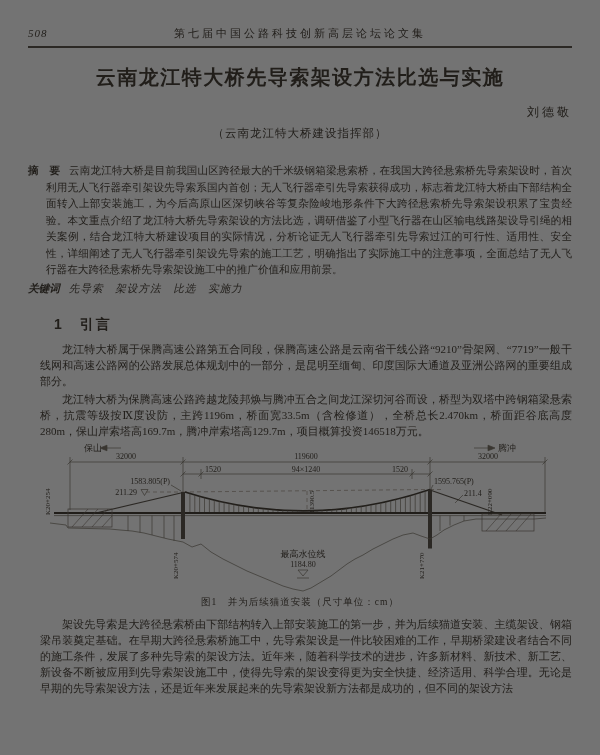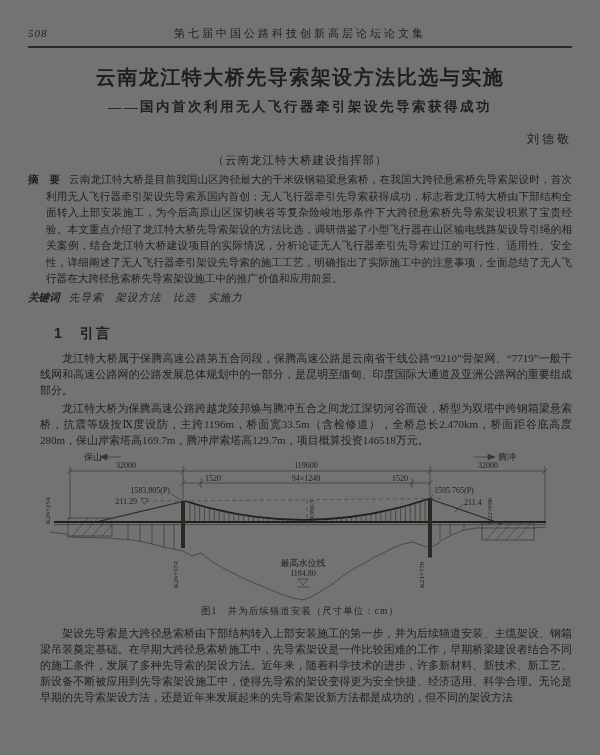--- a/index.html
+++ b/index.html
@@ -13,21 +13,21 @@
   .hdr{display:flex;align-items:baseline;border-bottom:2px solid #2b2824;padding-bottom:5px;font-size:11px;}
   .hdr .pnum{width:72px;font-style:italic;letter-spacing:1px;}
   .hdr .htitle{flex:1;text-align:center;letter-spacing:3px;}
   .hdr .hspacer{width:72px;}
   
   .title{margin-top:17px;text-align:center;font-size:20px;font-weight:bold;letter-spacing:1.5px;line-height:24px;}
   .subtitle{margin-top:9px;text-align:center;font-size:13.5px;font-weight:bold;letter-spacing:2.5px;}
   .author{margin-top:15px;text-align:right;font-size:12px;letter-spacing:3px;}
   .affil{margin-top:5px;text-align:center;font-size:11.5px;letter-spacing:1px;}
   
-  .abstract{margin-top:4px;font-size:10.6px;line-height:16.5px;text-align:justify;padding-left:18px;}
+  .abstract{margin-top:22px;font-size:10.6px;line-height:16.5px;text-align:justify;padding-left:18px;}
   .abstract .lab,.kw .lab{font-weight:bold;margin-left:-18px;margin-right:9px;}
   .kw{margin-top:3px;font-size:10.6px;padding-left:18px;font-style:italic;}
   .kw .val{letter-spacing:1px;}
   
   .sech{margin-top:20px;font-family:"Liberation Sans","DejaVu Sans",sans-serif;
         font-weight:bold;font-size:14px;letter-spacing:2px;padding-left:26px;}
   p.body{margin:7px 0 0 12px;font-size:11px;line-height:16px;text-align:justify;text-indent:2em;}
   p.body.cont{margin-top:2px;}
   
   .figure{margin-top:4px;}
@@ -50,21 +50,20 @@
 
 <div class="page">
 
   <div class="hdr">
     <span class="pnum">508</span>
     <span class="htitle">第七届中国公路科技创新高层论坛论文集</span>
     <span class="hspacer"></span>
   </div>
 
   <div class="title">云南龙江特大桥先导索架设方法比选与实施</div>
-  <div class="subtitle">——国内首次利用无人飞行器牵引架设先导索获得成功</div>
   <div class="author">刘德敬</div>
   <div class="affil">（云南龙江特大桥建设指挥部）</div>
 
   <div class="abstract">
     <span class="lab">摘　要</span><span>云南龙江特大桥是目前我国山区跨径最大的千米级钢箱梁悬索桥，在我国大跨径悬索桥先导索架设时，首次利用无人飞行器牵引架设先导索系国内首创；无人飞行器牵引先导索获得成功，标志着龙江特大桥由下部结构全面转入上部安装施工，为今后高原山区深切峡谷等复杂险峻地形条件下大跨径悬索桥先导索架设积累了宝贵经验。本文重点介绍了龙江特大桥先导索架设的方法比选，调研借鉴了小型飞行器在山区输电线路架设导引绳的相关案例，结合龙江特大桥建设项目的实际情况，分析论证无人飞行器牵引先导索过江的可行性、适用性、安全性，详细阐述了无人飞行器牵引架设先导索的施工工艺，明确指出了实际施工中的注意事项，全面总结了无人飞行器在大跨径悬索桥先导索架设施工中的推广价值和应用前景。</span>
   </div>
 
   <div class="kw">
     <span class="lab">关键词</span><span class="val">先导索　架设方法　比选　实施力</span>
   </div>

